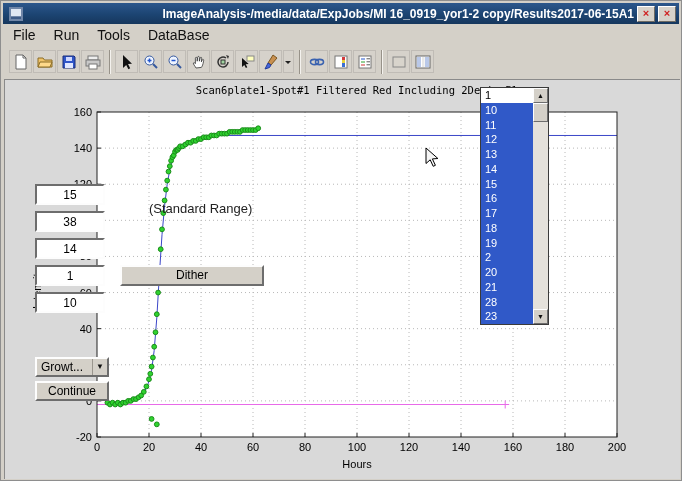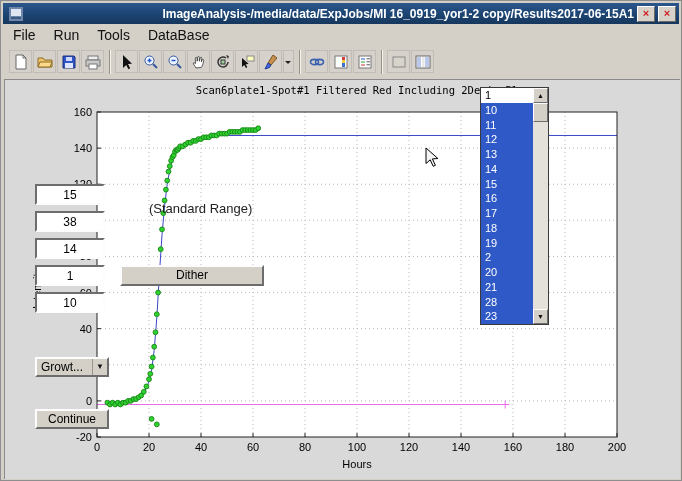--- a/index.html
+++ b/index.html
@@ -56,21 +56,21 @@
              white-space:nowrap; overflow:hidden; cursor:default; }
 
   .growth-select { position:absolute; left:30px; top:277px; width:74px; height:20px; z-index:2;
                    background:#d4d0c8; border:2px solid; border-color:#fdfdfd #6d6d6d #6d6d6d #fdfdfd;
                    font-size:12px; display:flex; align-items:center; cursor:default; }
   .growth-select > span:first-child { flex:1; padding-left:4px; white-space:nowrap; overflow:hidden; }
   .dd-arrow { width:15px; text-align:center; font-size:8px; color:#111;
               border-left:1px solid #9a968e; line-height:16px; }
   .continue-btn { position:absolute; left:30px; top:301px; width:74px; height:20px; z-index:2;
                   background:#d4d0c8; border:2px solid; border-color:#fdfdfd #6d6d6d #6d6d6d #fdfdfd;
-                  font-size:12px; text-align:center; line-height:16px; cursor:default;margin-top:28px; }
+                  font-size:12px; text-align:center; line-height:16px; cursor:default; }
 
   
   .listbox { position:absolute; left:475px; top:7px; width:69px; height:238px; z-index:5;
              background:#fff; border:1px solid #3a3a3a; }
   .lb-items { position:absolute; left:0; top:0; width:53px; height:236px; overflow:hidden; }
   .lb-item { height:14.75px; line-height:14.75px; font-size:11px; padding-left:4px; color:#000;
              cursor:default; }
   .lb-item.sel { background:#3059c8; color:#fff; }
   .lb-scroll { position:absolute; right:0; top:0; width:15px; height:236px; background:#e4e1db; }
   .lb-up, .lb-down { position:absolute; left:0; width:15px; height:15px; background:#d4d0c8;

